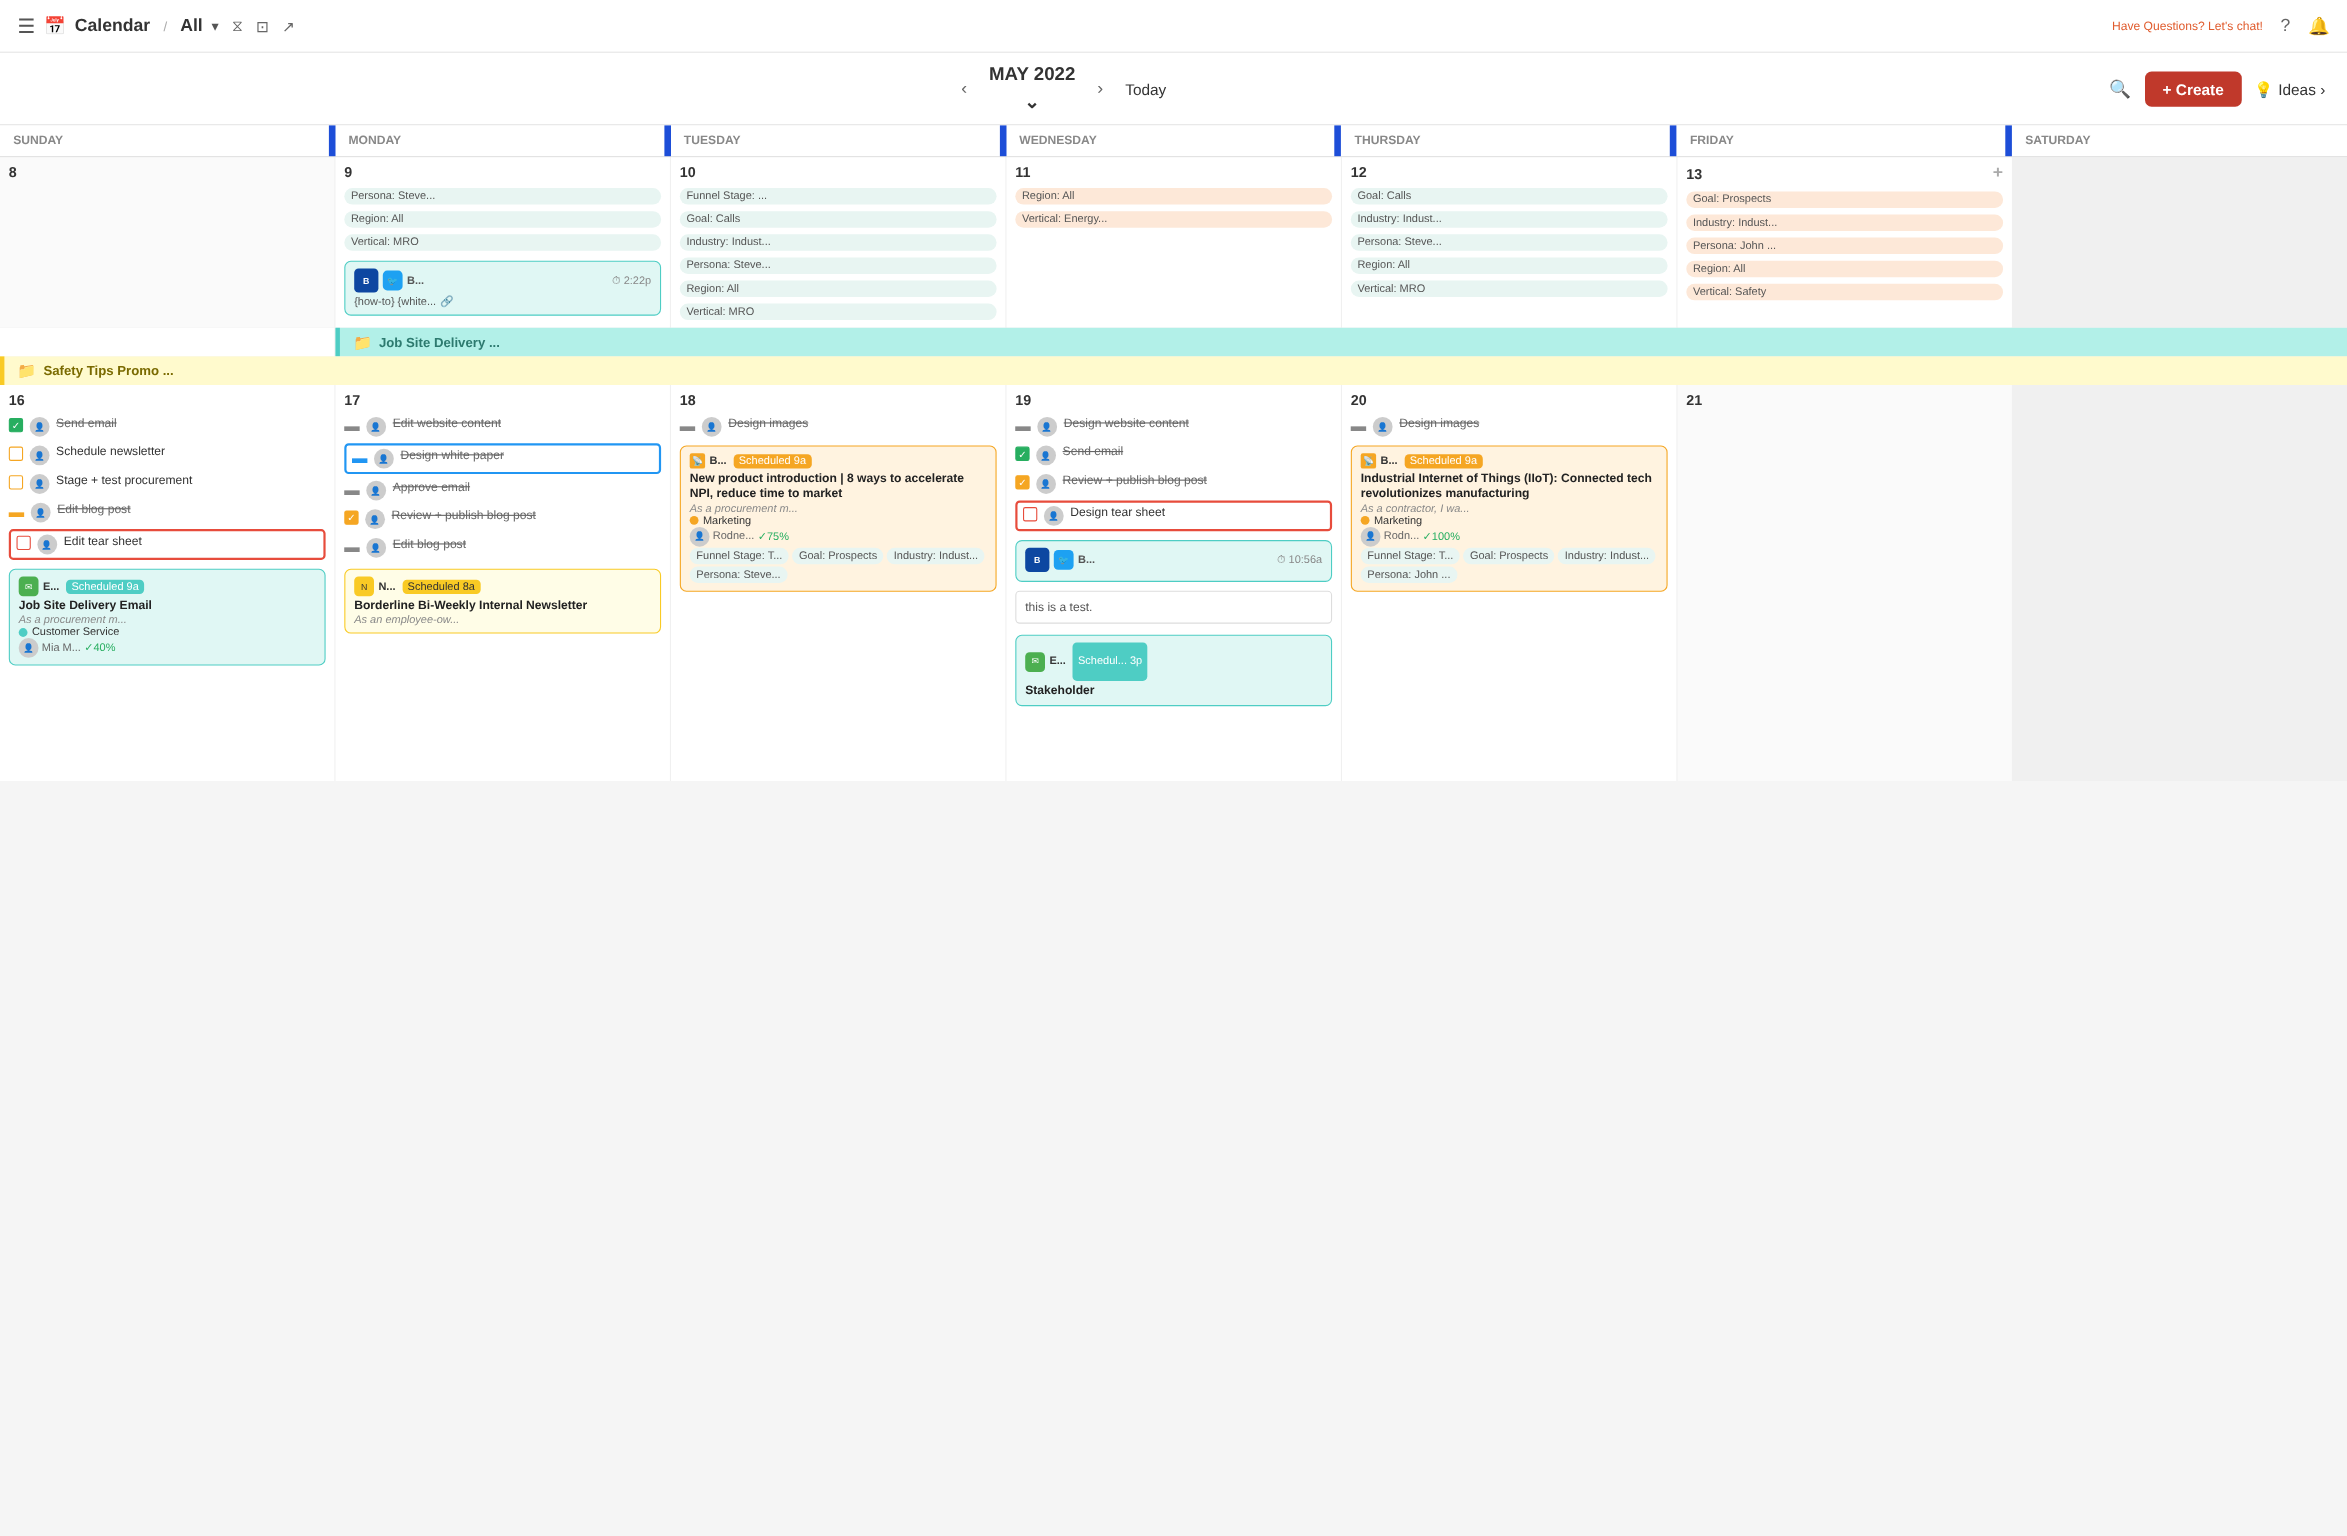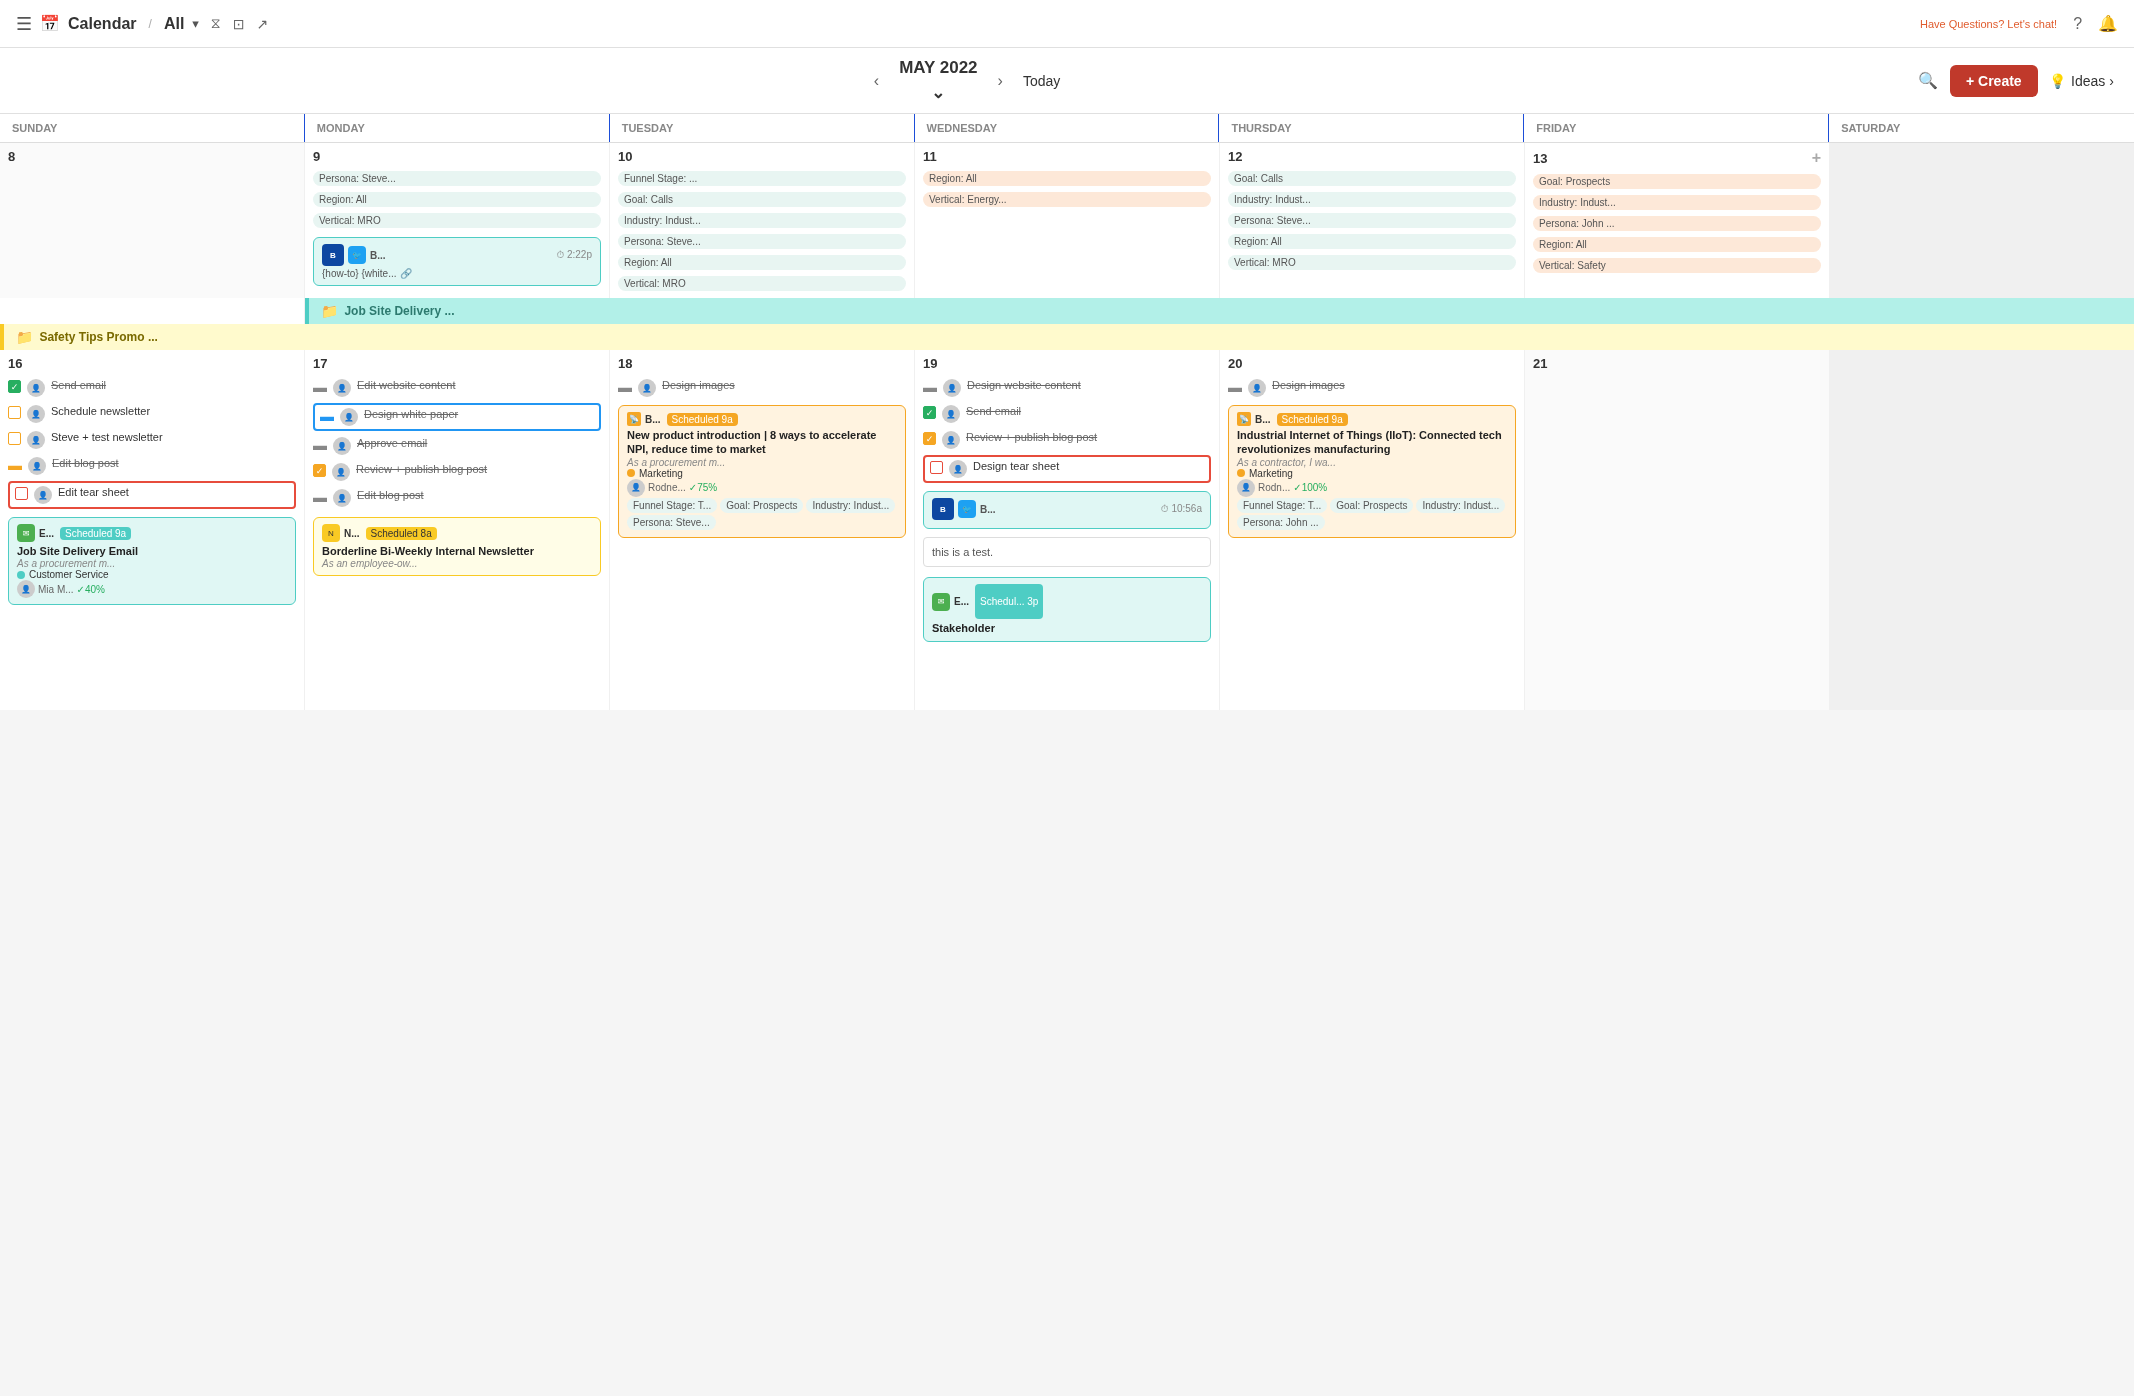--- a/index.html
+++ b/index.html
@@ -41,21 +41,21 @@
     }
 
     
     .cal-grid { display: flex; flex-direction: column; background: #f0f0f0; }
     .cal-header-row {
       display: grid; grid-template-columns: repeat(7, 1fr);
       background: #fff; border-bottom: 1px solid #ddd;
     }
     .cal-day-header {
       padding: 8px 12px; font-size: 11px; font-weight: 700; color: #888;
-      text-transform: uppercase; border-right: 1px solid #1d4ed8;
+      text-transform: uppercase; border-right: 6px solid #1d4ed8;
     }
     .cal-day-header:last-child { border-right: none; }
 
     
     .cal-week { display: grid; grid-template-columns: repeat(7, 1fr); min-height: 120px; background: #f0f0f0; gap: 1px; }
     .cal-cell {
       background: #fff; padding: 6px 8px; min-height: 120px;
       display: flex; flex-direction: column; gap: 4px; overflow: hidden;
     }
     .cal-cell.weekend { background: #fafafa; }
@@ -275,21 +275,21 @@
         <span class="task-text">Send email</span>
       </div>
       <div class="task-item">
         <div class="task-cb orange-outline"></div>
         <div class="avatar">👤</div>
         <span class="task-text active">Schedule newsletter</span>
       </div>
       <div class="task-item">
         <div class="task-cb orange-outline"></div>
         <div class="avatar">👤</div>
-        <span class="task-text active">Steve + test newsletter</span>
+        <span class="task-text active">Stage + test procurement</span>
       </div>
       <div class="task-item">
         <span class="task-minus">▬</span>
         <div class="avatar">👤</div>
         <span class="task-text">Edit blog post</span>
       </div>
 
       <div class="task-item" style="border:2px solid #e74c3c; border-radius:4px; padding:3px 5px; background:#fff;">
         <div class="task-cb" style="border-color:#e74c3c;"></div>
         <div class="avatar">👤</div>

